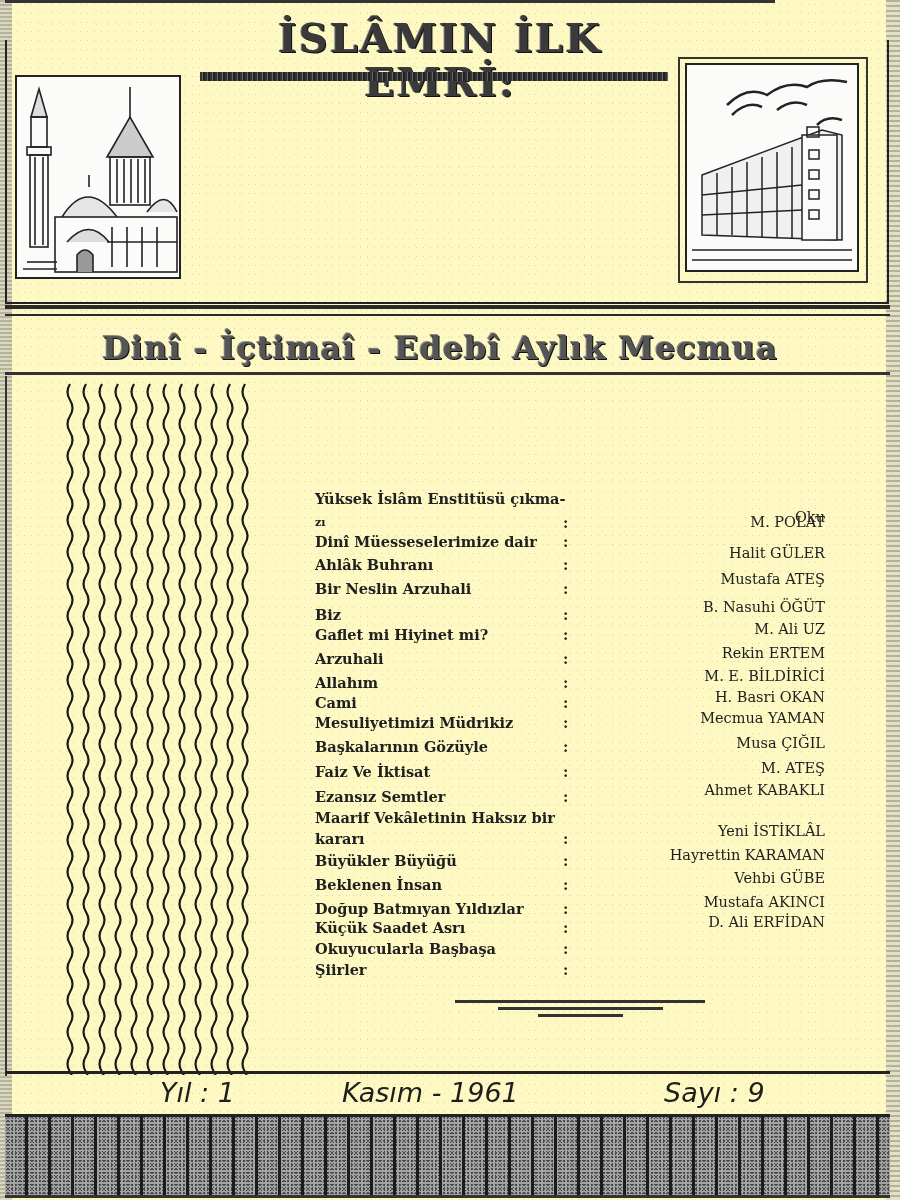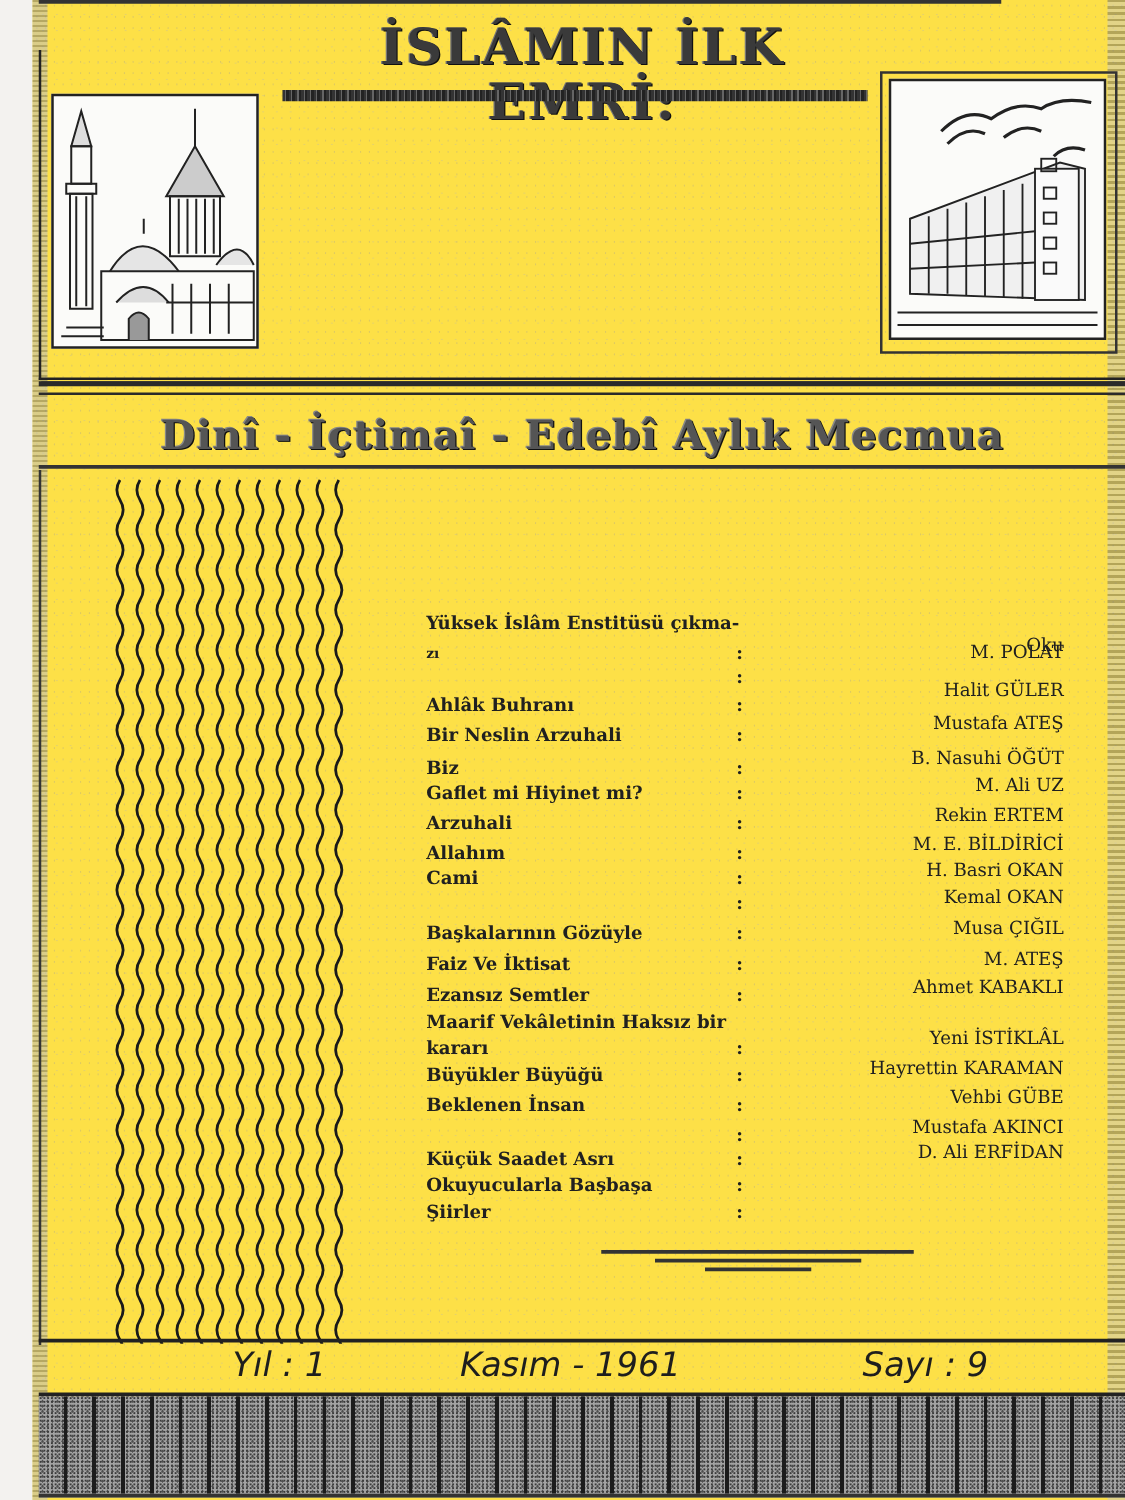--- a/index.html
+++ b/index.html
@@ -3,21 +3,21 @@
   <meta charset="utf-8">
   <style>
     html, body { margin: 0; padding: 0; }
     body {
       width: 900px; height: 1200px; overflow: hidden;
       background: #f3f2ef;
       font-family: "DejaVu Serif", serif;
       color: #1c1c1c;
       position: relative;
     }
-    .page { position: absolute; inset: 0; background: #fde047; margin-left: 26px; }
+    .page { position: absolute; inset: 0; background: #fef9c3; }
     .speckle {
       position: absolute; inset: 0; pointer-events: none;
       background-image:
         radial-gradient(#9a9a9a 0.6px, transparent 0.8px),
         radial-gradient(#b5b5b5 0.5px, transparent 0.7px);
       background-size: 7px 9px, 11px 13px;
       background-position: 0 0, 3px 5px;
       opacity: 0.35;
     }
     .left-edge {
@@ -278,20 +278,21 @@
   <div class="toc">
     <div class="toc-row" style="top:0px">
       <span class="toc-title">Yüksek İslâm Enstitüsü çıkma-</span>
     </div>
     <div class="toc-row" style="top:24px">
       <span class="toc-title" style="font-size:11px">zı</span>
       <span class="toc-colon">:</span>
       <span class="toc-author" style="top:-6px">Oku</span>
     </div>
     <div class="toc-row" style="top:43px">
+      <span class="toc-title">Dinî Müessese​lerimize dair</span>
       <span class="toc-colon">:</span>
       <span class="toc-author" style="top:-20px">M. POLAT</span>
     </div>
     <div class="toc-row" style="top:66px">
       <span class="toc-title">Ahlâk Buhranı</span>
       <span class="toc-colon">:</span>
       <span class="toc-author" style="top:-12px">Halit GÜLER</span>
     </div>
     <div class="toc-row" style="top:90px">
       <span class="toc-title">Bir Neslin Arzuhali</span>
@@ -317,22 +318,23 @@
       <span class="toc-title">Allahım</span>
       <span class="toc-colon">:</span>
       <span class="toc-author" style="top:-7px">M. E. BİLDİRİCİ</span>
     </div>
     <div class="toc-row" style="top:204px">
       <span class="toc-title">Cami</span>
       <span class="toc-colon">:</span>
       <span class="toc-author" style="top:-6px">H. Basri OKAN</span>
     </div>
     <div class="toc-row" style="top:224px">
-      <span class="toc-colon">:</span>
-      <span class="toc-author" style="top:-5px">Kemal OKAN</span>
+      <span class="toc-title">Mesuliyetimizi Müdrikiz</span>
+      <span class="toc-colon">:</span>
+      <span class="toc-author" style="top:-5px">Mecmua YAMAN</span>
     </div>
     <div class="toc-row" style="top:248px">
       <span class="toc-title">Başkalarının Gözüyle</span>
       <span class="toc-colon">:</span>
       <span class="toc-author" style="top:-4px">Musa ÇIĞIL</span>
     </div>
     <div class="toc-row" style="top:273px">
       <span class="toc-title">Faiz Ve İktisat</span>
       <span class="toc-colon">:</span>
       <span class="toc-author" style="top:-4px">M. ATEŞ</span>
@@ -354,20 +356,21 @@
       <span class="toc-title">Büyükler Büyüğü</span>
       <span class="toc-colon">:</span>
       <span class="toc-author" style="top:-6px">Hayrettin KARAMAN</span>
     </div>
     <div class="toc-row" style="top:386px">
       <span class="toc-title">Beklenen İnsan</span>
       <span class="toc-colon">:</span>
       <span class="toc-author" style="top:-7px">Vehbi GÜBE</span>
     </div>
     <div class="toc-row" style="top:410px">
+      <span class="toc-title">Doğup Batmıyan Yıldızlar</span>
       <span class="toc-colon">:</span>
       <span class="toc-author" style="top:-7px">Mustafa AKINCI</span>
     </div>
     <div class="toc-row" style="top:429px">
       <span class="toc-title">Küçük Saadet Asrı</span>
       <span class="toc-colon">:</span>
       <span class="toc-author" style="top:-6px">D. Ali ERFİDAN</span>
     </div>
     <div class="toc-row" style="top:450px">
       <span class="toc-title">Okuyucularla Başbaşa</span>

